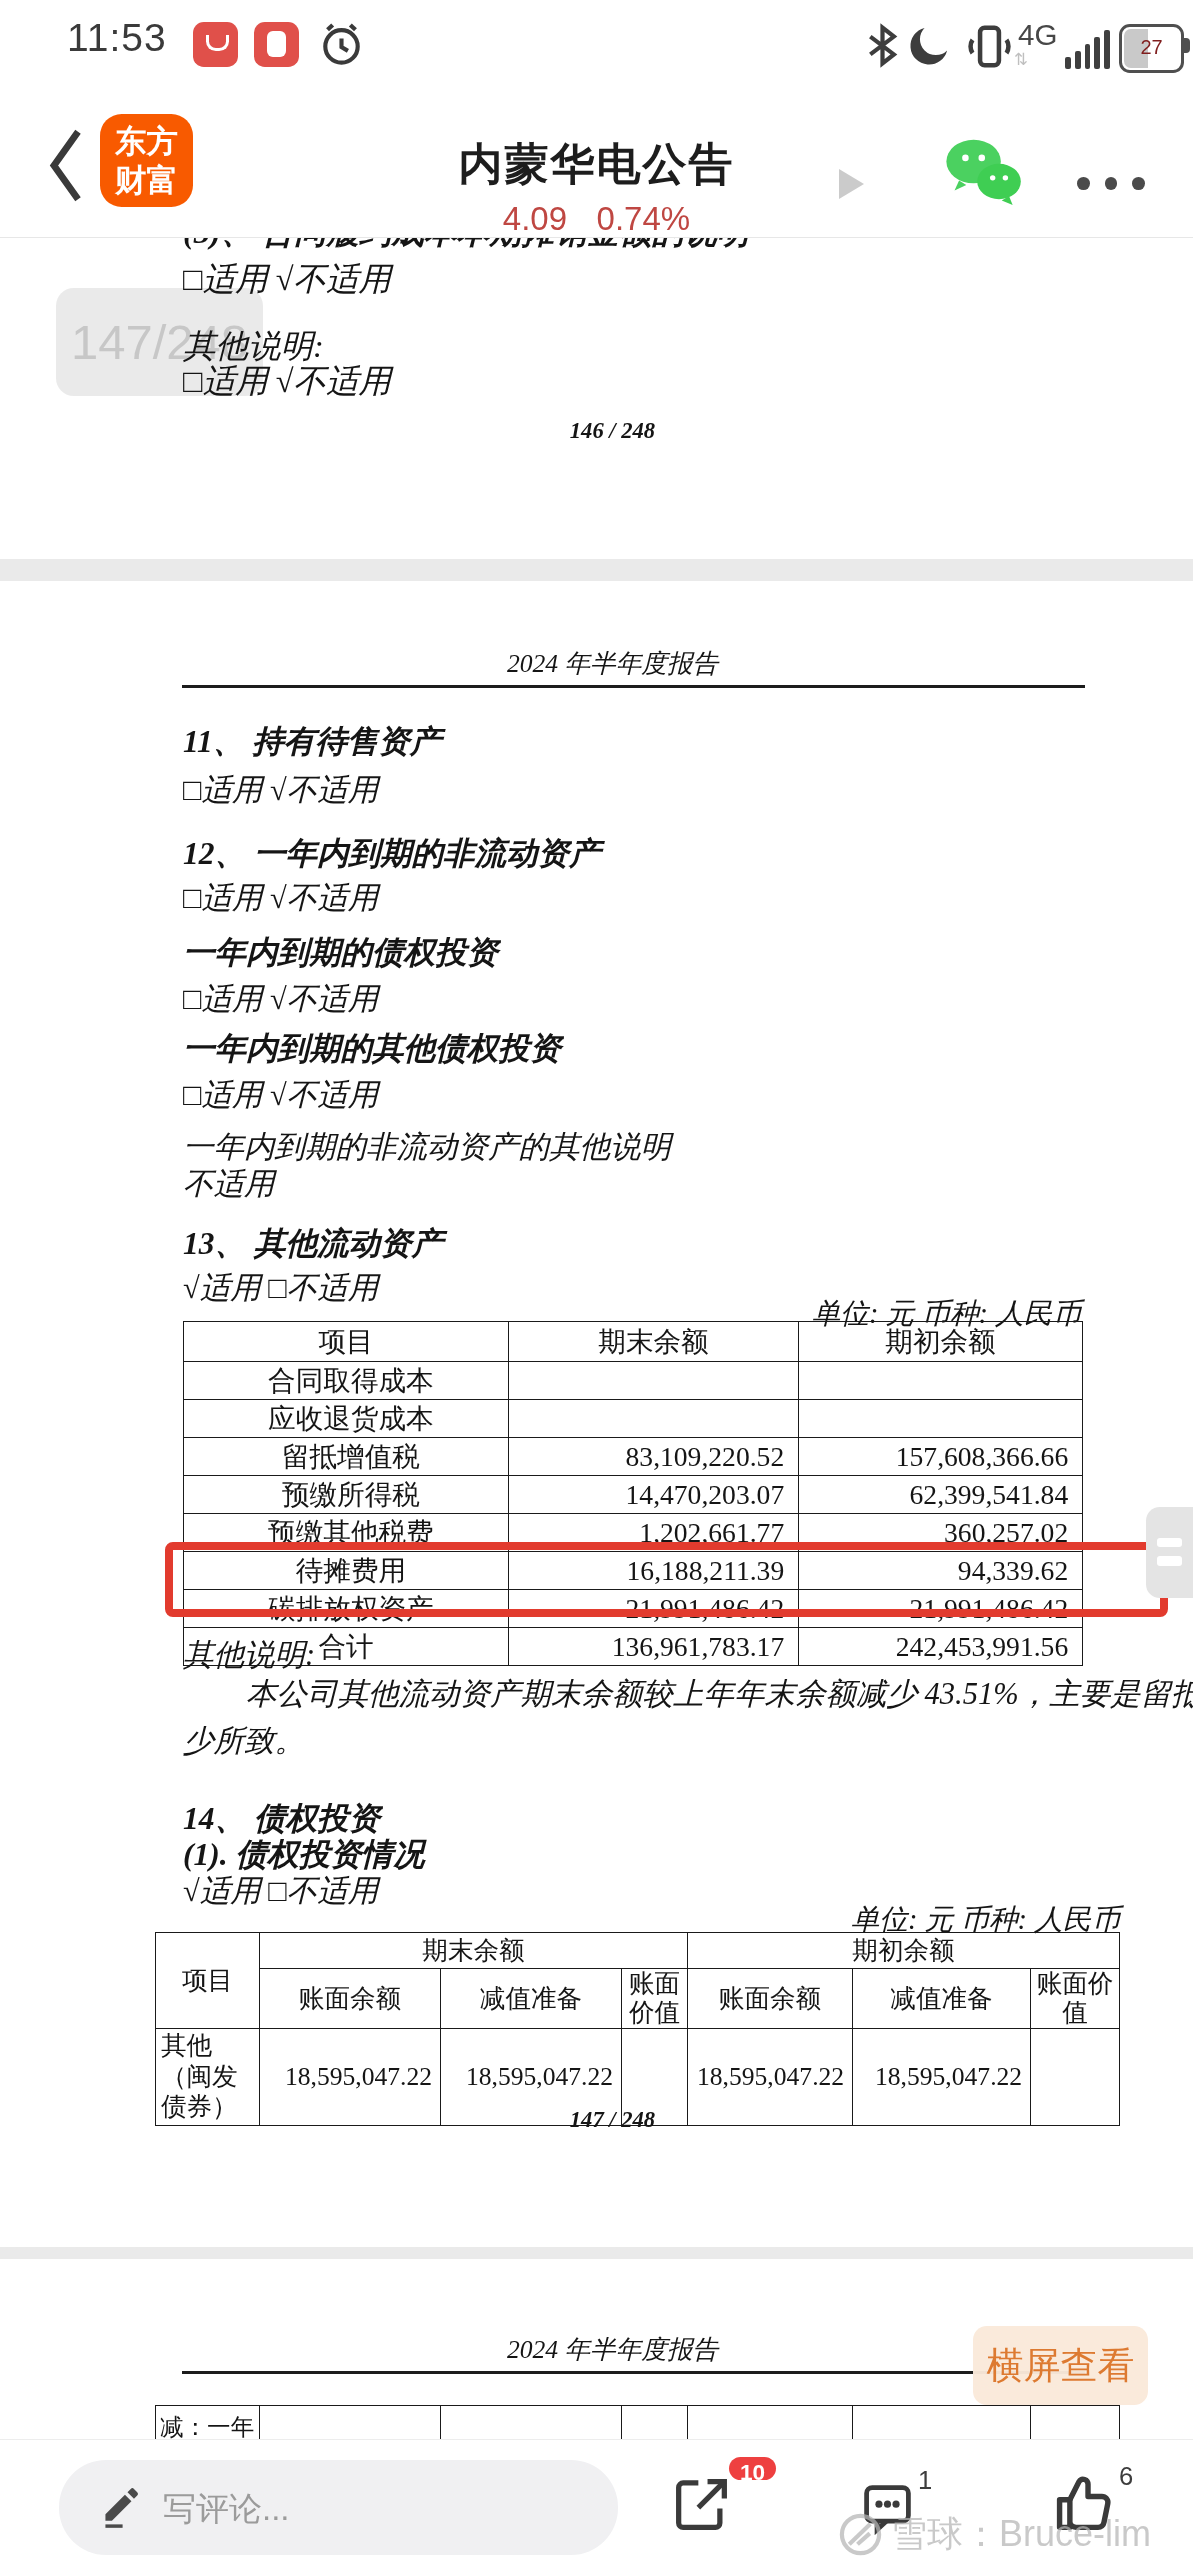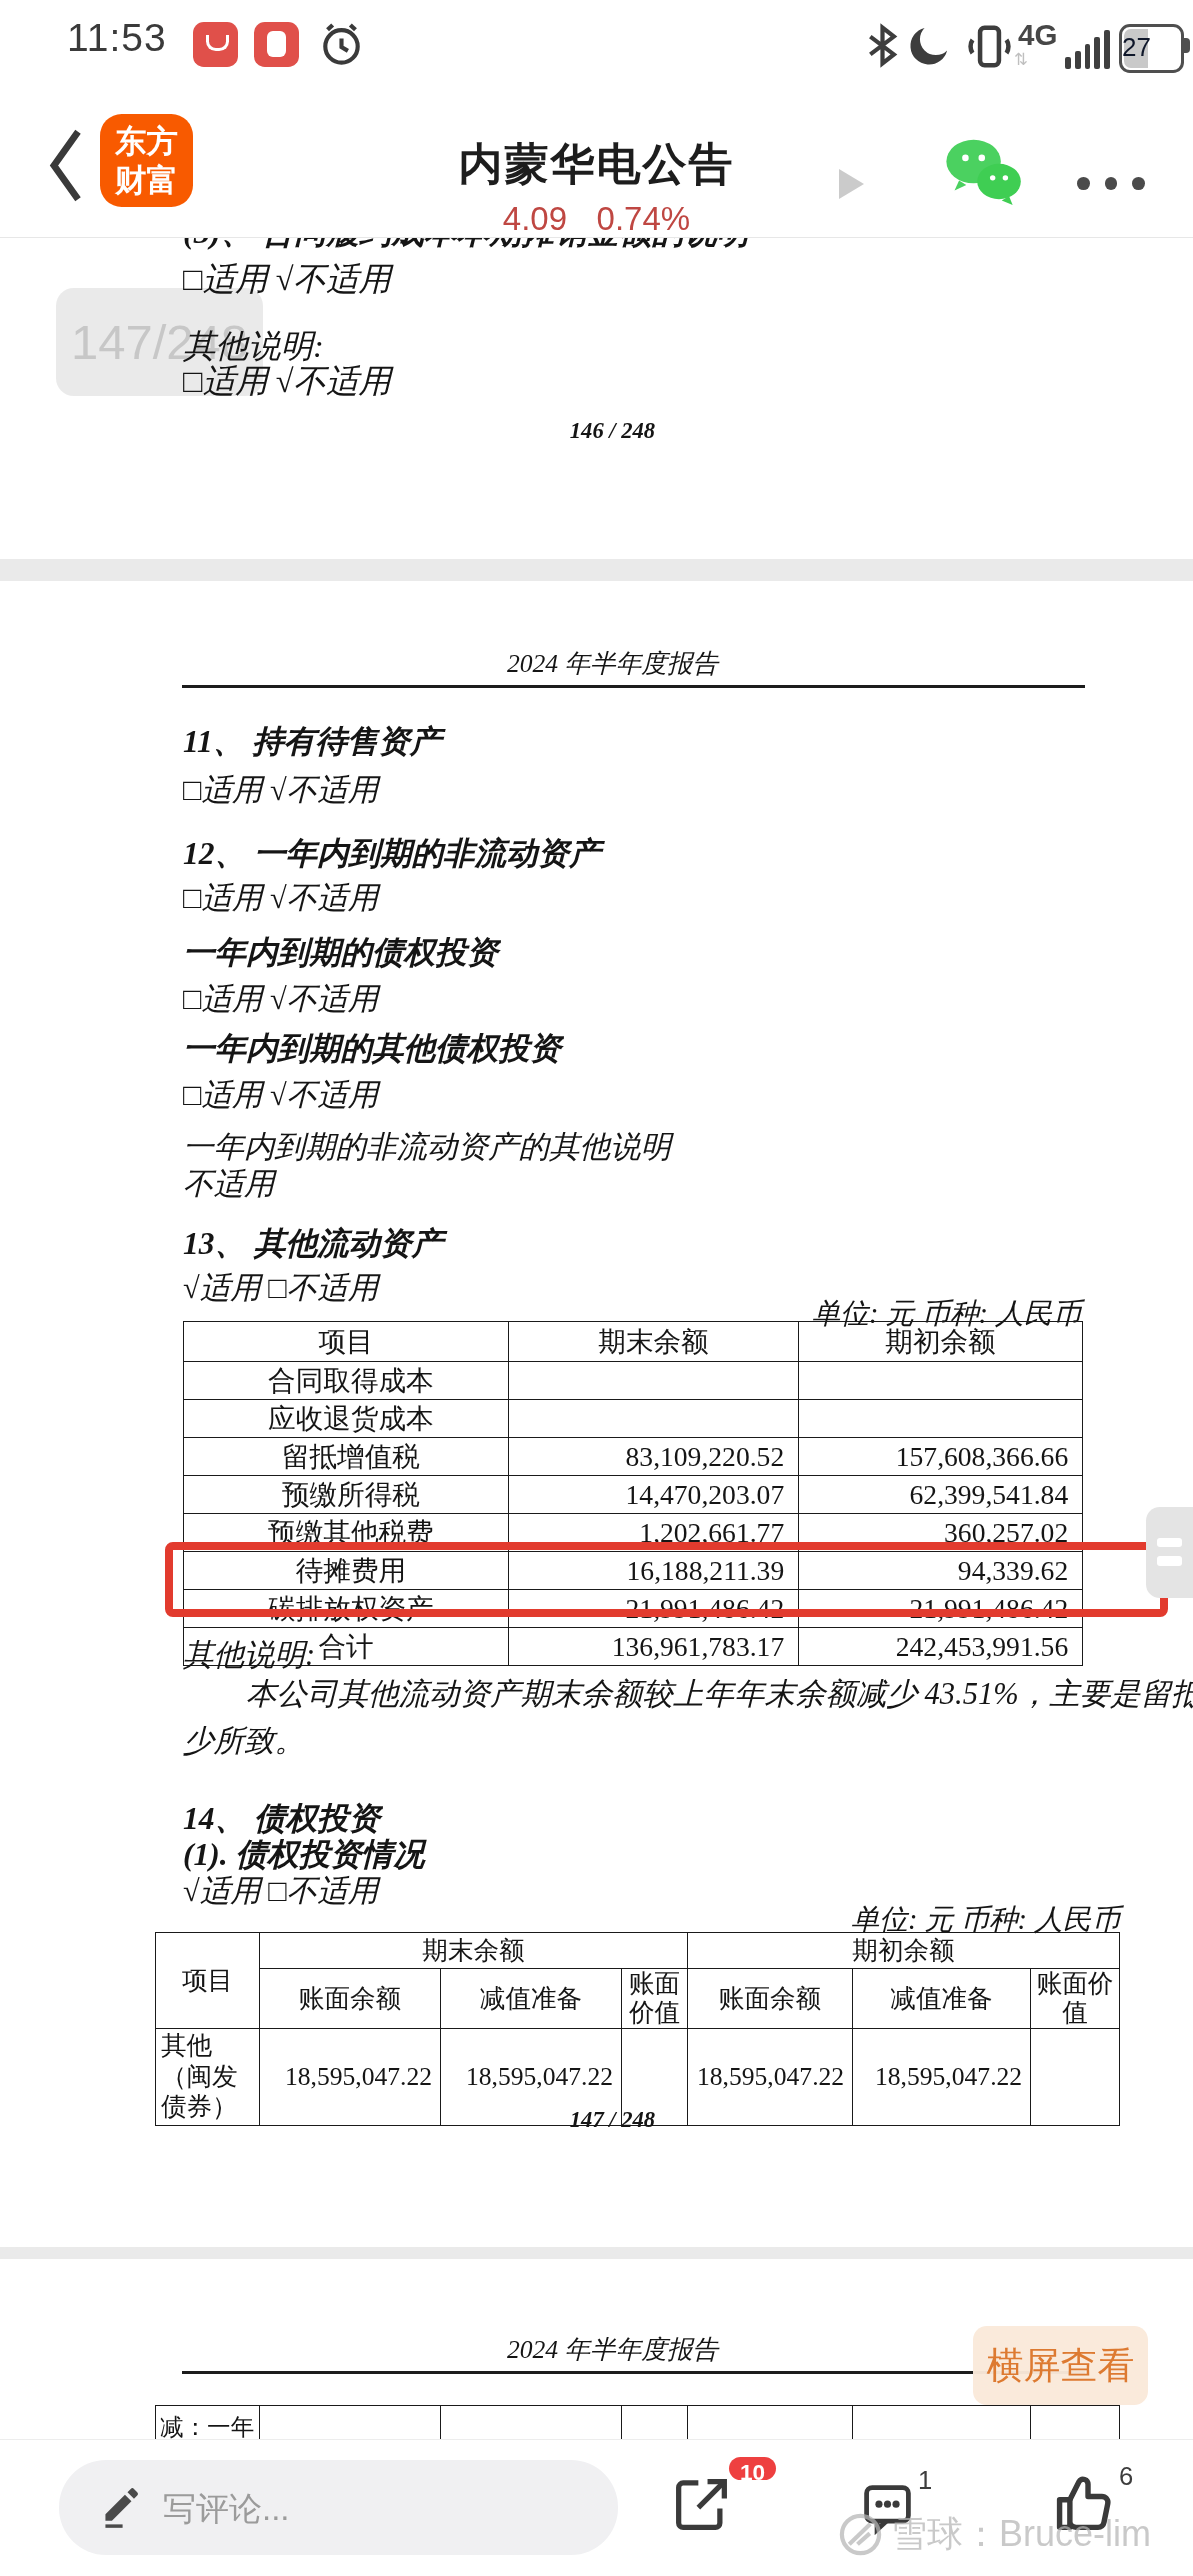--- a/index.html
+++ b/index.html
@@ -8,23 +8,23 @@
   
   .statusbar{position:absolute;left:0;top:0;width:100%;height:94px;background:#fff;z-index:6;}
   .time{position:absolute;left:67px;top:15.8px;font-size:39px;color:#3a3a3a;letter-spacing:1px;}
   .appicon{position:absolute;width:45px;height:45px;border-radius:10.8px;background:#e0504a;}
   .appicon .u{position:absolute;left:12.8px;top:13.8px;width:17.7px;height:12.8px;border:3.9px solid #fff;border-top:none;border-radius:0 0 9.8px 9.8px;}
   .appicon .r{position:absolute;left:12.8px;top:8.9px;width:19.7px;height:26.6px;background:#fff;border-radius:5.9px;}
   .sigbars{position:absolute;left:1065px;top:25.6px;display:flex;align-items:flex-end;gap:3.9px;height:43px;}
   .sigbars i{display:block;width:5.9px;background:#3f3f3f;border-radius:2px;}
   .bat{position:absolute;left:1119px;top:23.6px;width:59px;height:43px;border:3px solid #4f4f4f;border-radius:10.8px;}
   .bat .fill{position:absolute;left:2px;top:2px;bottom:2px;width:23.6px;background:#c9c9c9;border-radius:6.9px 0 0 6.9px;}
-  .bat .lvl{position:relative;width:100%;line-height:41px;font-size:26px;color:#0f172a;}
+  .bat .lvl{position:relative;width:100%;text-align:center;line-height:41px;font-size:20px;color:#7f1d1d;}
   .bat:after{content:"";position:absolute;right:-8.9px;top:11.8px;width:5.9px;height:14.8px;background:#4f4f4f;border-radius:0 3.9px 3.9px 0;}
-  .fourg{position:absolute;left:1018px;top:17.7px;font-size:29.5px;font-weight:700;color:#474747;}
+  .fourg{position:absolute;left:1018px;top:17.7px;font-size:29.5px;font-weight:400;color:#474747;}
   .updown{position:absolute;left:1014px;top:49px;font-size:16.7px;color:#bfbfbf;}
   
   .appheader{position:absolute;left:0;top:94px;width:100%;height:143px;background:#fff;z-index:6;border-bottom:1px solid #e7e7e7;}
   .logo{position:absolute;left:100px;top:19.7px;width:93px;height:93px;border-radius:21.7px;background:#f85a00;
         color:#fff;font-weight:700;font-size:31.5px;line-height:1.25;text-align:center;padding-top:7.9px;box-sizing:border-box;}
   .apptitle{position:absolute;left:0;top:41px;width:100%;text-align:center;font-size:44px;font-weight:600;color:#1d1d1d;letter-spacing:2px;}
   .playtri{position:absolute;left:839px;top:75px;width:0;height:0;border-left:25.6px solid #cbcbcb;border-top:15.8px solid transparent;border-bottom:15.8px solid transparent;}
   .subtitle{position:absolute;left:0;top:106px;width:100%;display:flex;justify-content:center;gap:29.5px;font-size:33px;color:#bf4742;}
   .hdots{position:absolute;left:1077px;top:83px;display:flex;gap:14.8px;}
   .hdots i{width:12.8px;height:12.8px;border-radius:50%;background:#4b4b4b;}

